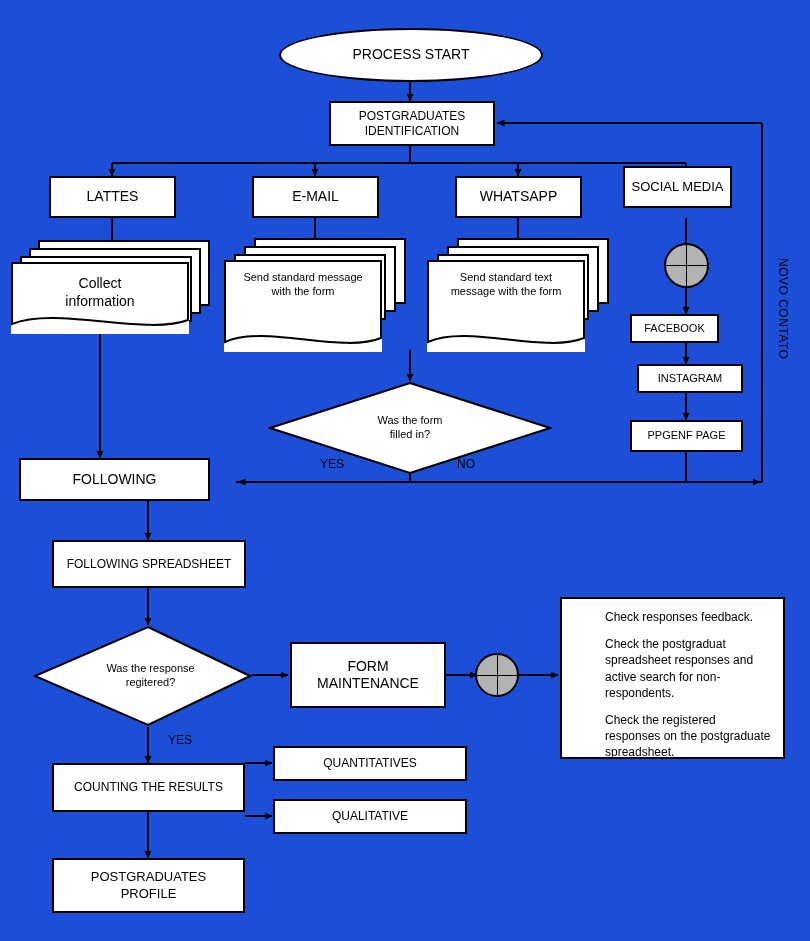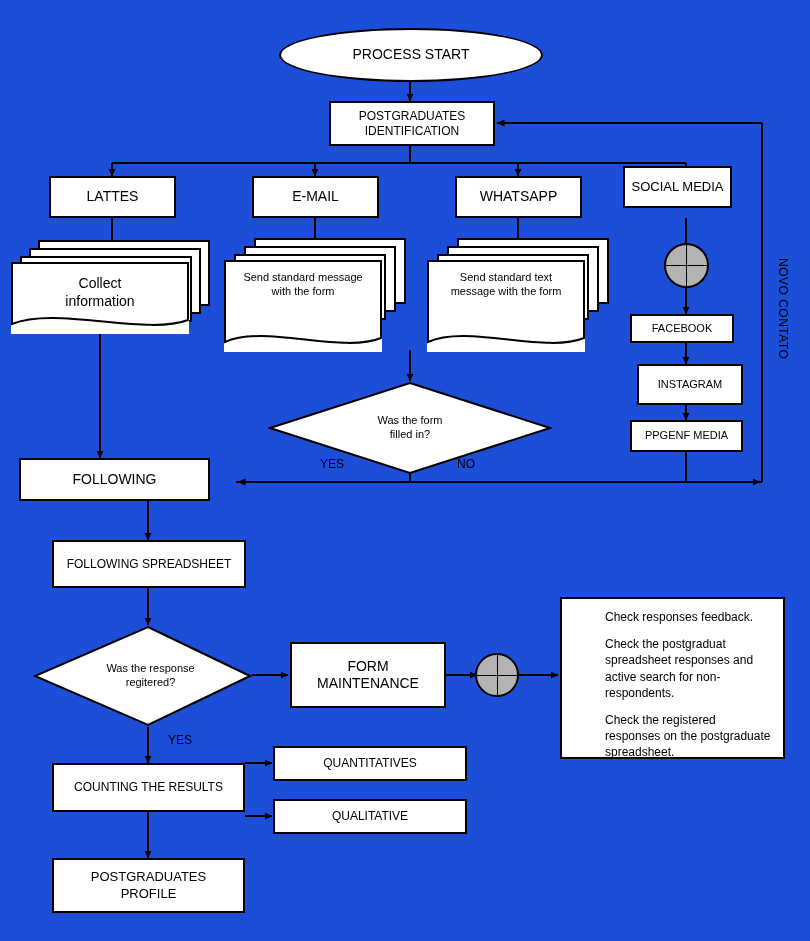--- a/index.html
+++ b/index.html
@@ -266,28 +266,28 @@
   <div class="doc-front" style="left:427px; top:260px; width:158px; height:92px;">
     <svg width="158" height="92" viewBox="0 0 158 92">
       <path d="M1,1 H157 V78 C118,94 40,64 1,82 Z" fill="#ffffff" stroke="#000000" stroke-width="2"></path>
     </svg>
     <div class="doc-label t11" style="white-space:pre-line; top:10px;">Send standard text
 message with the form</div>
   </div>
 
   <div class="circle-node" style="left:664px; top:243px; width:45px; height:45px;"></div>
 
-  <div class="node t11" style="left:630px; top:314px; width:104px; height:29px;">
+  <div class="node t11" style="left:630px; top:314px; width:89px; height:29px;">
     <span>FACEBOOK</span>
   </div>
-  <div class="node t11" style="left:637px; top:364px; width:106px; height:41px;">
+  <div class="node t11" style="left:637px; top:364px; width:106px; height:29px;">
     <span>INSTAGRAM</span>
   </div>
   <div class="node t11" style="left:630px; top:420px; width:113px; height:32px;">
-    <span>PPGENF MEDIA</span>
+    <span>PPGENF PAGE</span>
   </div>
 
   <div class="diamond-wrap" style="left:268px; top:381px; width:284px; height:94px;">
     <svg width="284" height="94" viewBox="0 0 284 94">
       <polygon points="142,2 282,47 142,92 2,47" fill="#ffffff" stroke="#000000" stroke-width="2"></polygon>
     </svg>
     <div class="diamond-label t11" style="white-space:pre-line;">Was the form
 filled in?</div>
   </div>
 

